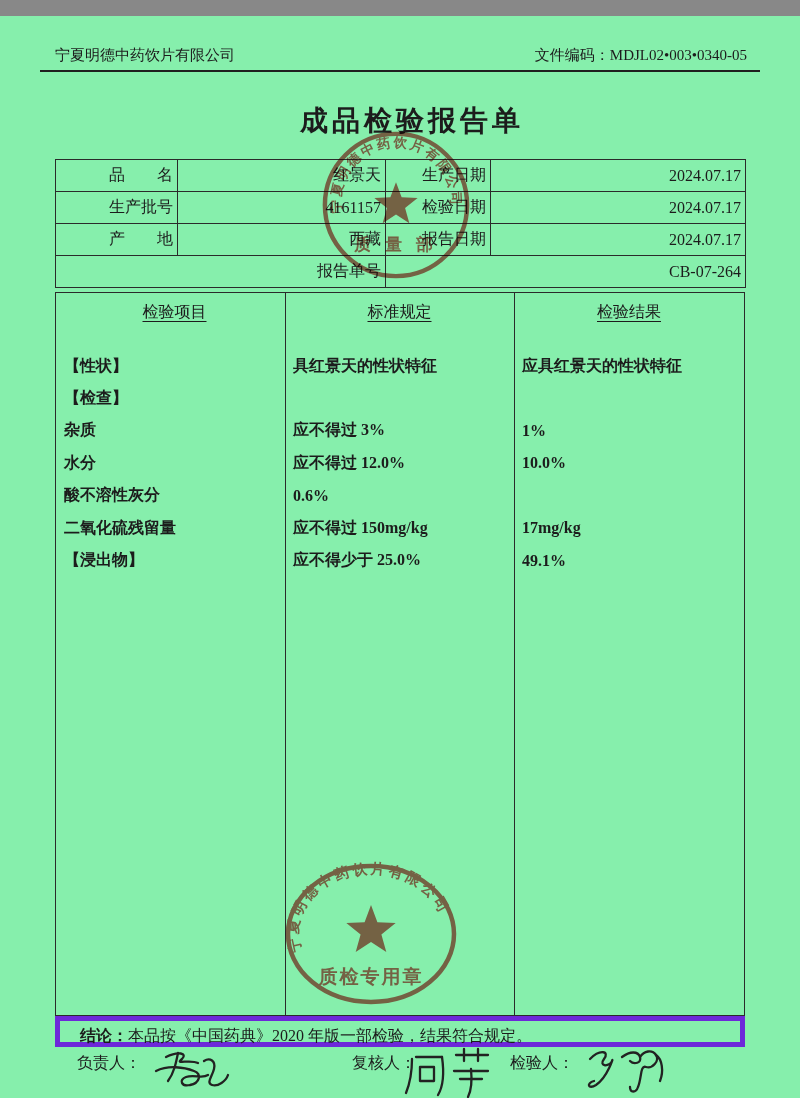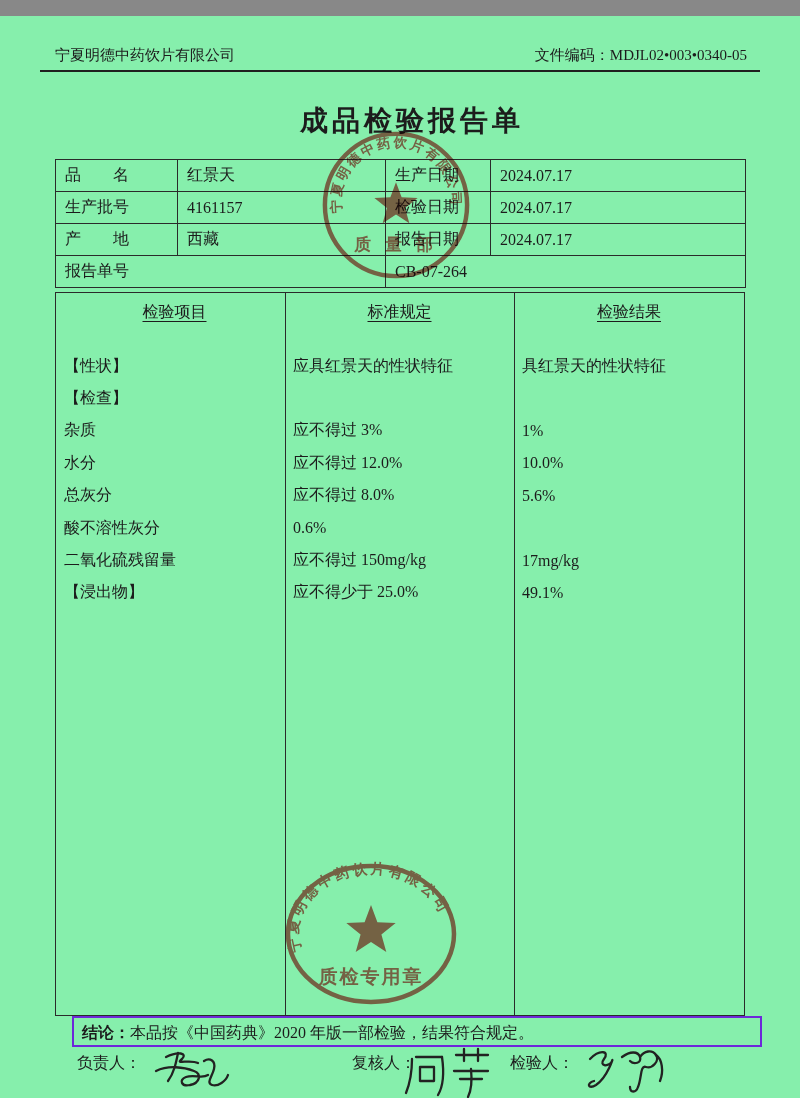--- a/index.html
+++ b/index.html
@@ -20,41 +20,41 @@
   
   .report-title {
     position:absolute; top:86px; left:0; width:100%;
     text-align:center; font-size:28px; font-weight:bold; letter-spacing:4px;padding-left:24px;
   }
   
   table.info {
     position:absolute; top:143px; left:55px; width:690px;
     border-collapse:collapse; table-layout:fixed; font-size:16px;
   }
-  table.info td { border:1px solid #2a2a2a; height:32px; padding:0 4px 0 9px; }
+  table.info td { border:1px solid #2a2a2a; height:32px; padding:0 4px 0 9px;text-align:right; }
   .c1 { width:122px; } .c2 { width:208px; } .c3 { width:105px; } .c4 { width:255px; }
   
   .inspect {
     position:absolute; top:276px; left:55px; width:690px; height:724px;
     border:1px solid #2a2a2a; font-size:16px;
   }
   .inspect .vline { position:absolute; top:0; bottom:0; width:1px; background:#2a2a2a; }
   .vline.v1 { left:229px; } .vline.v2 { left:458px; }
   .inspect-head { position:absolute; top:9px; left:0; width:100%; display:grid;
     grid-template-columns:229px 229px 230px; }
   .inspect-head .hc { text-align:center; }
   .inspect-head .hc:first-child { text-align:center; padding-left:8px; }
   .inspect-head span { text-decoration:underline; text-underline-offset:4px; }
   .items { position:absolute; top:57px; left:0; width:100%; }
   .item-row { height:32.4px; display:grid; grid-template-columns:229px 229px 230px; align-items:center; }
-  .item-row > div { padding-left:8px; overflow:hidden; white-space:nowrap; }
+  .item-row > div { padding-left:8px; overflow:hidden; white-space:nowrap;font-weight:bold; }
   
   .conclusion {
-    position:absolute; top:1000px; left:72px; width:690px; height:31px;
-    border:2px solid #6d28d9; font-size:16px; line-height:29px; padding-left:8px;
+    position:absolute; top:1000px; left:55px; width:690px; height:31px;
+    border:5px solid #6d28d9; font-size:16px; line-height:29px; padding-left:20px;
   }
   .conclusion b { font-weight:bold; }
   
   .sign-row { position:absolute; top:1031px; left:72px; width:690px; height:52px; font-size:16px; }
   .sign-label { position:absolute; top:6px; }
   .lbl1 { left:5px; } .lbl2 { left:280px; } .lbl3 { left:438px; }
   .sig { position:absolute; }
   .sig1 { left:72px; top:0px; } .sig2 { left:328px; top:-2px; } .sig3 { left:508px; top:-4px; }
   .sig path { fill:none; stroke:#222; stroke-width:2.3; stroke-linecap:round; stroke-linejoin:round; }
   
@@ -109,42 +109,37 @@
 
     <div class="inspect-head">
       <div class="hc"><span>检验项目</span></div>
       <div class="hc"><span>标准规定</span></div>
       <div class="hc"><span>检验结果</span></div>
     </div>
 
     <div class="items">
       <div class="item-row">
         <div>【性状】</div>
+        <div>具红景天的性状特征</div>
         <div>应具红景天的性状特征</div>
-        <div>具红景天的性状特征</div>
       </div>
       <div class="item-row">
         <div>【检查】</div>
         <div></div>
         <div></div>
       </div>
       <div class="item-row">
         <div>杂质</div>
         <div>应不得过 3%</div>
         <div>1%</div>
       </div>
       <div class="item-row">
         <div>水分</div>
         <div>应不得过 12.0%</div>
         <div>10.0%</div>
-      </div>
-      <div class="item-row">
-        <div>总灰分</div>
-        <div>应不得过 8.0%</div>
-        <div>5.6%</div>
       </div>
       <div class="item-row">
         <div>酸不溶性灰分</div>
         <div>0.6%</div>
       </div>
       <div class="item-row">
         <div>二氧化硫残留量</div>
         <div>应不得过 150mg/kg</div>
         <div>17mg/kg</div>
       </div>

